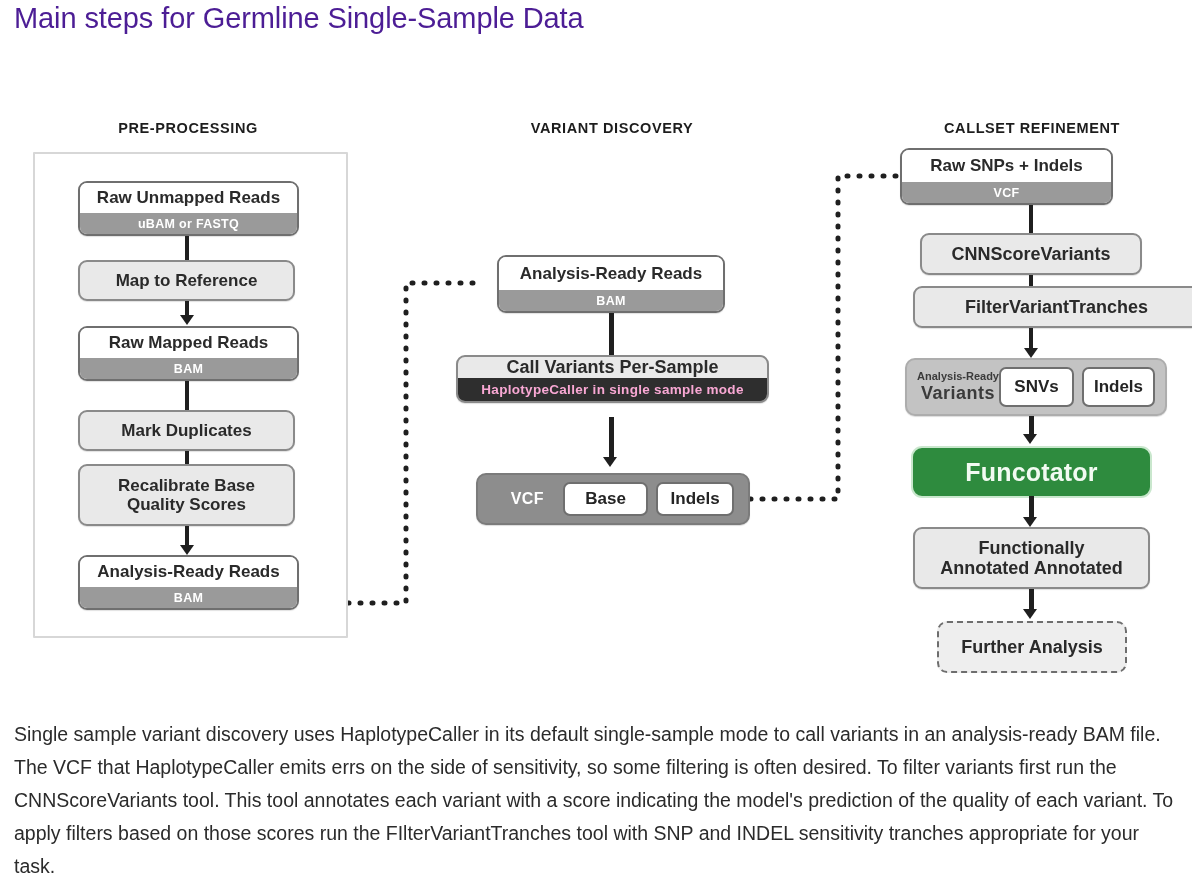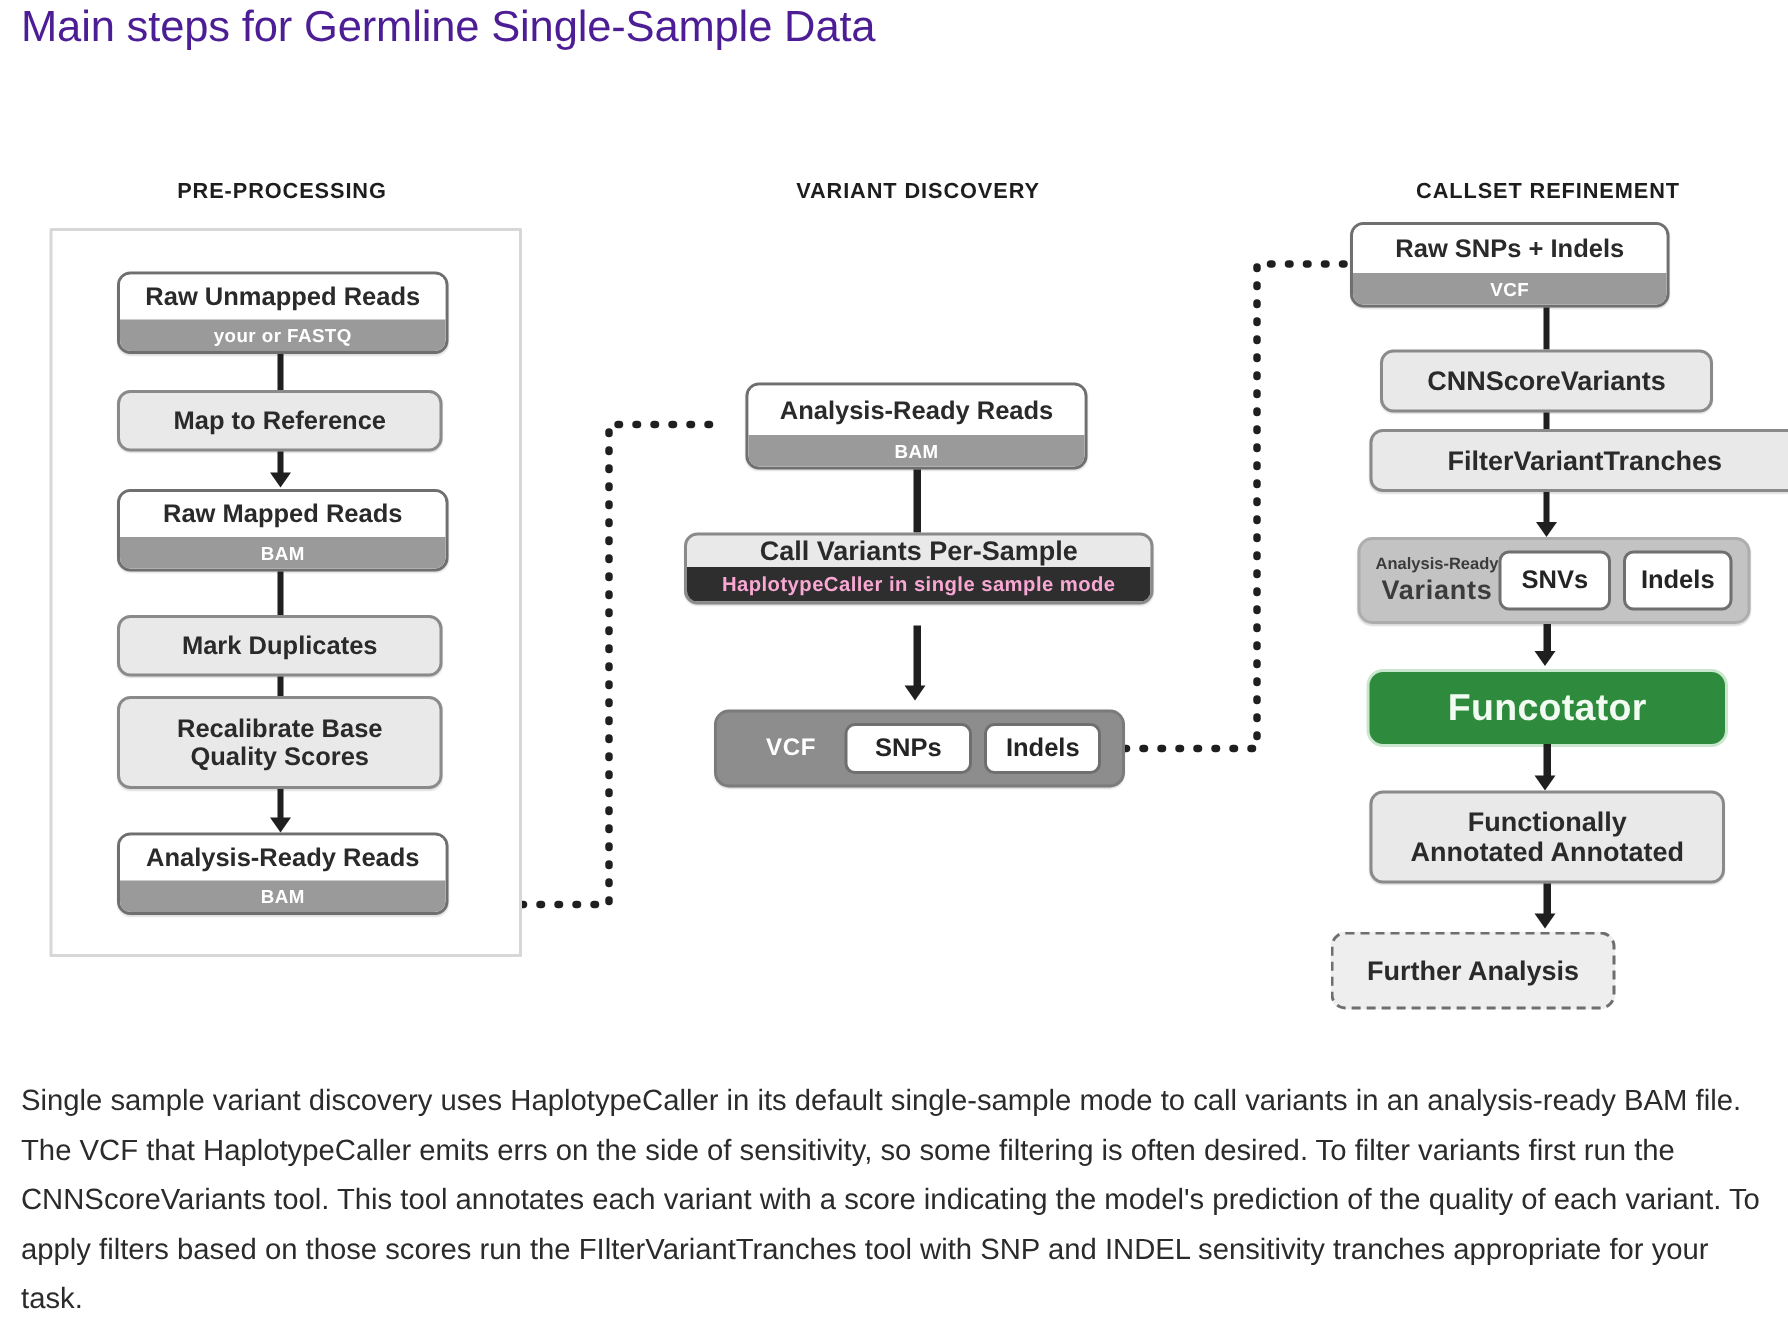--- a/index.html
+++ b/index.html
@@ -183,21 +183,21 @@
 
       <polyline points="348,503 406,503 406,183 478,183" fill="none" stroke="#1f1f1f" stroke-width="5" stroke-dasharray="1 11" stroke-linecap="round"></polyline>
 
       <polyline points="750,399 838,399 838,76 904,76" fill="none" stroke="#1f1f1f" stroke-width="5" stroke-dasharray="1 11" stroke-linecap="round"></polyline>
     </svg>
 
     <div class="frame" style="left:33px; top:52px; width:315px; height:486px;"></div>
 
     <div class="node data" style="left:78px; top:81px; width:221px; height:55px;">
       <div class="main" style="font-size:17px;">Raw Unmapped Reads</div>
-      <div class="foot" style="height:21px; font-size:12.5px;">your or FASTQ</div>
+      <div class="foot" style="height:21px; font-size:12.5px;">uBAM or FASTQ</div>
     </div>
 
     <div class="arrow" style="left:185px; top:136px; width:4px; height:24px;"></div>
 
     <div class="node tool" style="left:78px; top:160px; width:217px; height:41px;">
       <div class="main" style="font-size:17px;">Map to Reference</div>
     </div>
 
     <div class="arrow" style="left:185px; top:201px; width:4px; height:16px;"></div>
     <div class="arrow-head" style="left:180px; top:215px;"></div>
@@ -237,21 +237,21 @@
     <div class="node tool" style="left:456px; top:255px; width:313px; height:48px;">
       <div class="main" style="font-size:18px;">Call Variants Per-Sample</div>
       <div class="foot dark" style="height:23px; font-size:13.5px;">HaplotypeCaller in single sample mode</div>
     </div>
 
     <div class="arrow" style="left:609px; top:317px; width:5px; height:43px;"></div>
     <div class="arrow-head" style="left:603px; top:357px;"></div>
 
     <div class="group" style="left:476px; top:373px; width:274px; height:52px; padding:0 14px;">
       <div class="glabel" style="width:72px;">VCF</div>
-      <div class="chip" style="width:87px; height:34px; margin-right:8px;">SNPs</div>
+      <div class="chip" style="width:87px; height:34px; margin-right:8px;">Base</div>
       <div class="chip" style="width:79px; height:34px;">Indels</div>
     </div>
 
     <div class="node data" style="left:900px; top:48px; width:213px; height:57px;">
       <div class="main" style="font-size:17px;">Raw SNPs + Indels</div>
       <div class="foot" style="height:21px; font-size:12.5px;">VCF</div>
     </div>
 
     <div class="arrow" style="left:1029px; top:105px; width:4px; height:28px;"></div>
 
@@ -287,21 +287,21 @@
     <div class="arrow" style="left:1029px; top:396px; width:5px; height:25px;"></div>
     <div class="arrow-head" style="left:1023px; top:417px;"></div>
 
     <div class="node tool" style="left:913px; top:427px; width:237px; height:62px;">
       <div class="main" style="font-size:18px; padding:0 20px;">Functionally Annotated Annotated</div>
     </div>
 
     <div class="arrow" style="left:1029px; top:489px; width:5px; height:24px;"></div>
     <div class="arrow-head" style="left:1023px; top:509px;"></div>
 
-    <div class="node dashed" style="left:887px; top:521px; width:190px; height:52px;">
+    <div class="node dashed" style="left:937px; top:521px; width:190px; height:52px;">
       <div class="main" style="font-size:18px;">Further Analysis</div>
     </div>
 
   </div>
 
   <div class="body-copy">Single sample variant discovery uses HaplotypeCaller in its default single-sample mode to call variants in an analysis-ready BAM file. The VCF that HaplotypeCaller emits errs on the side of sensitivity, so some filtering is often desired. To filter variants first run the CNNScoreVariants tool. This tool annotates each variant with a score indicating the model's prediction of the quality of each variant. To apply filters based on those scores run the FIlterVariantTranches tool with SNP and INDEL sensitivity tranches appropriate for your task.</div>
 
 </div>
 
 </body></html>

